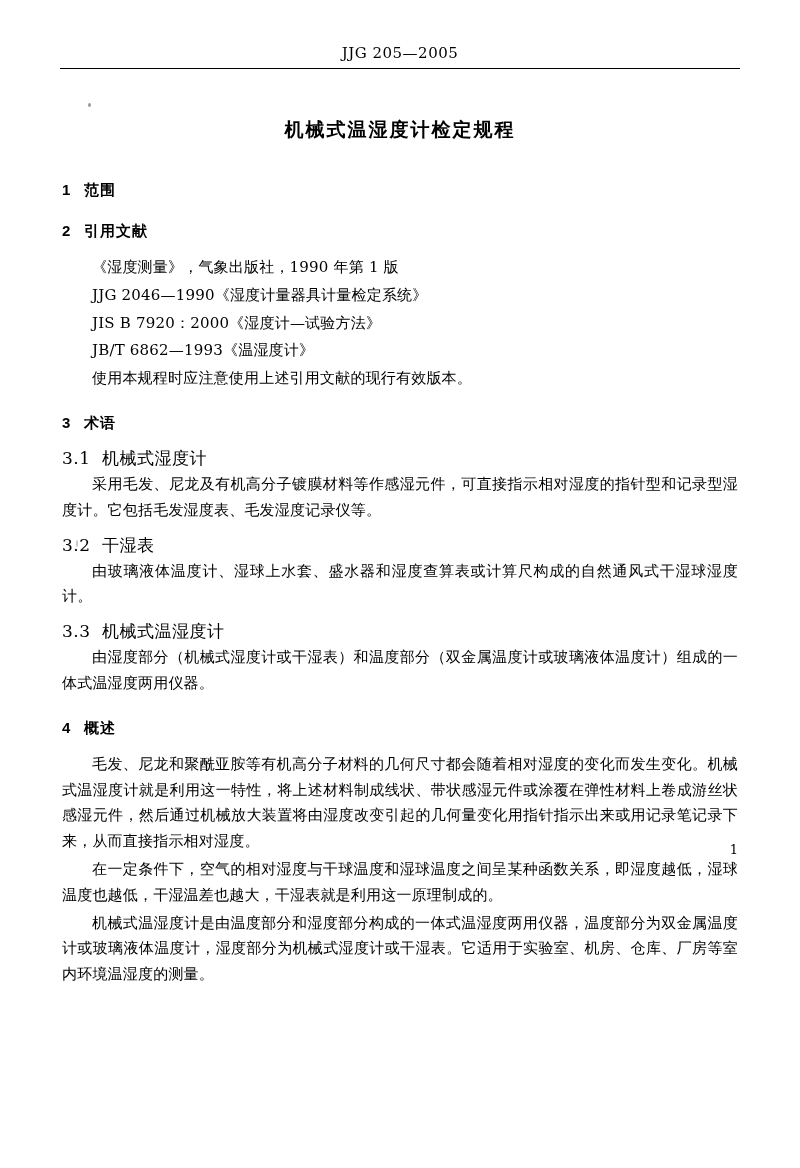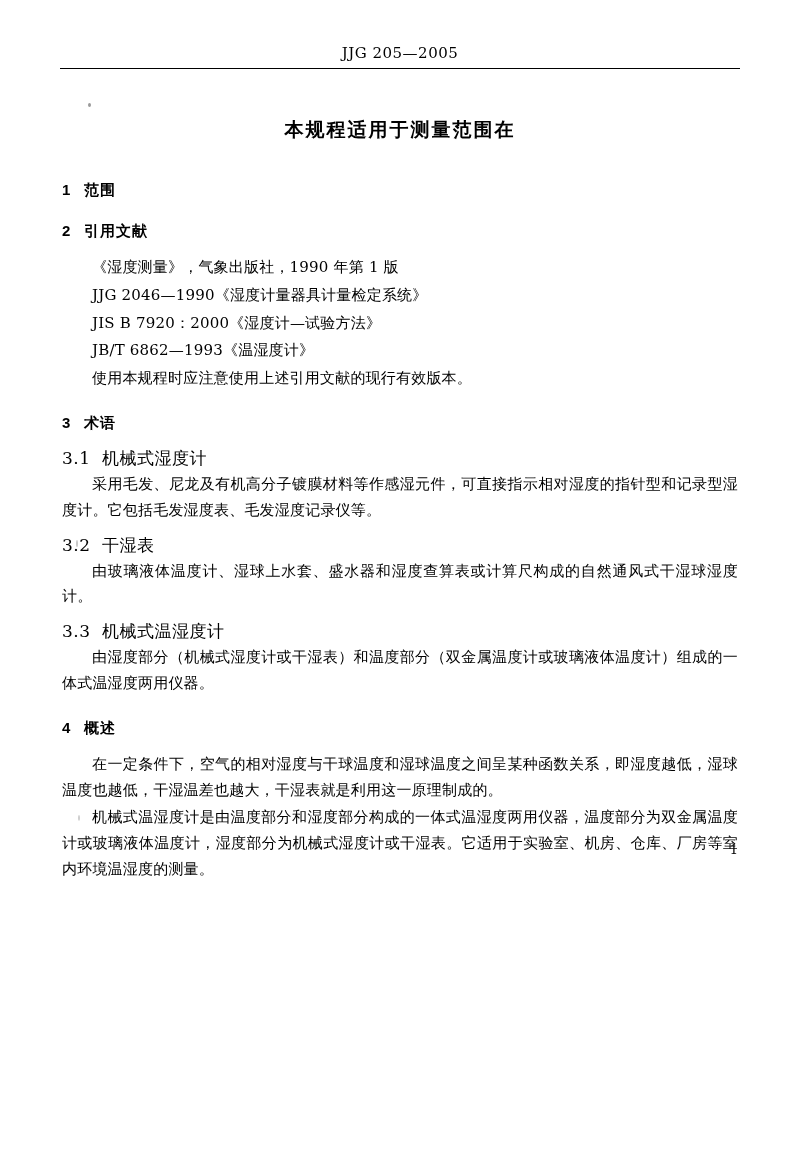--- a/index.html
+++ b/index.html
@@ -103,21 +103,21 @@
 </head>
 <body>
 
 <div class="page">
 
   <div class="header">
     <div>JJG 205—2005</div>
   </div>
   <div class="header-rule"></div>
 
-  <div class="doc-title">本规程适用于测量范围在</div>
+  <div class="doc-title">机械式温湿度计检定规程</div>
 
   <div class="sec-head">
     <span class="num">1</span><span>范围</span>
   </div>
 
   <div class="sec-head">
     <span class="num">2</span><span>引用文献</span>
   </div>
   <div class="reflist">
     <p>《湿度测量》，气象出版社，1990 年第 1 版</p>
@@ -149,20 +149,21 @@
     <div class="sub-head">
       <span class="num">3.3</span><span>机械式温湿度计</span>
     </div>
     <p class="indent">由湿度部分（机械式湿度计或干湿表）和温度部分（双金属温度计或玻璃液体温度计）组成的一体式温湿度两用仪器。</p>
   </div>
 
   <div class="sec-head">
     <span class="num">4</span><span>概述</span>
   </div>
   <div class="block">
+    <p class="indent">毛发、尼龙和聚酰亚胺等有机高分子材料的几何尺寸都会随着相对湿度的变化而发生变化。机械式温湿度计就是利用这一特性，将上述材料制成线状、带状感湿元件或涂覆在弹性材料上卷成游丝状感湿元件，然后通过机械放大装置将由湿度改变引起的几何量变化用指针指示出来或用记录笔记录下来，从而直接指示相对湿度。</p>
     <p class="indent">在一定条件下，空气的相对湿度与干球温度和湿球温度之间呈某种函数关系，即湿度越低，湿球温度也越低，干湿温差也越大，干湿表就是利用这一原理制成的。</p>
     <p class="indent">机械式温湿度计是由温度部分和湿度部分构成的一体式温湿度两用仪器，温度部分为双金属温度计或玻璃液体温度计，湿度部分为机械式湿度计或干湿表。它适用于实验室、机房、仓库、厂房等室内环境温湿度的测量。</p>
   </div>
 
   <div class="page-num">1</div>
 
   <span class="speck s1"></span>
   <span class="speck s2"></span>
   <span class="speck s3"></span>
 </div>

